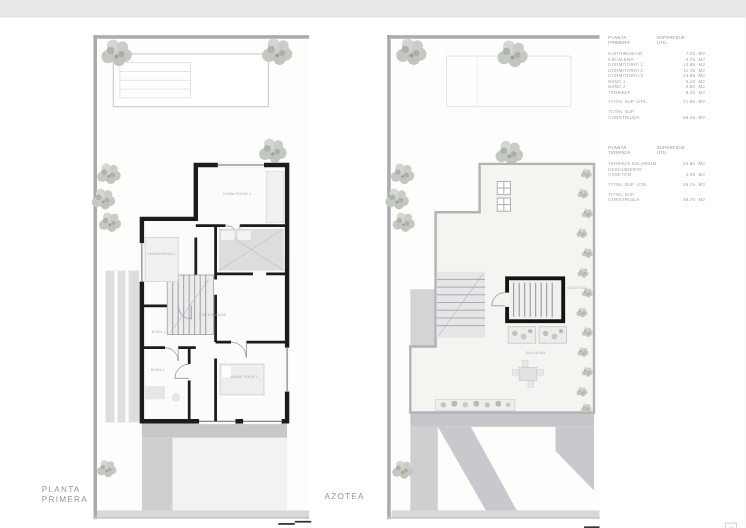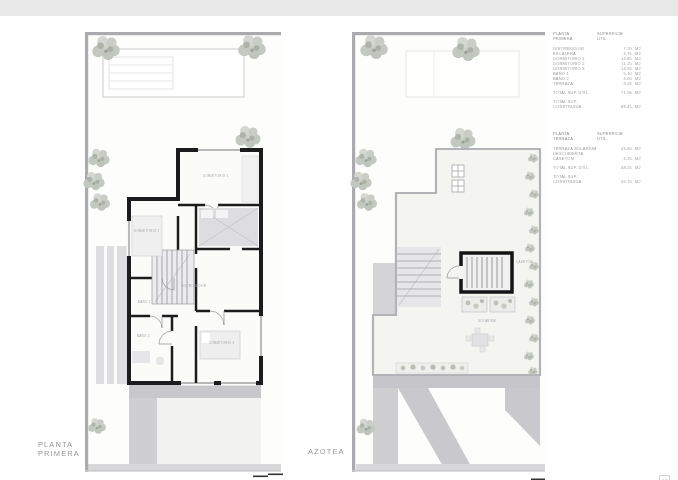--- a/index.html
+++ b/index.html
@@ -281,21 +281,21 @@
   <span class="room-label" style="left:134px;top:213px;">DORMITORIO 2</span>
   <span class="room-label" style="left:209px;top:325px;">DORMITORIO 3</span>
   <span class="room-label" style="left:138px;top:284px;">BAÑO 1</span>
   <span class="room-label" style="left:137px;top:318px;">BAÑO 2</span>
   <span class="room-label" style="left:181px;top:268px;">DISTRIBUIDOR</span>
 
   <span class="room-label" style="left:478px;top:303px;">SOLARIUM</span>
   <span class="room-label" style="left:516px;top:244px;">CASETÓN</span>
 
   <div class="plan-label" style="left:38px;top:424px;"><span>PLANTA</span><br><span>PRIMERA</span></div>
-  <div class="plan-label" style="left:308px;top:431px;"><span>AZOTEA</span></div>
+  <div class="plan-label" style="left:295px;top:431px;"><span>AZOTEA</span></div>
 
   <div class="tables">
 
     <div>
       <div class="thead">
         <span class="c1"><span>PLANTA</span><br><span>PRIMERA</span></span>
         <span class="c2"><span>SUPERFICIE</span><br><span>ÚTIL.</span></span>
       </div>
       <div class="trow">
           <span class="lbl">DISTRIBUIDOR</span>

